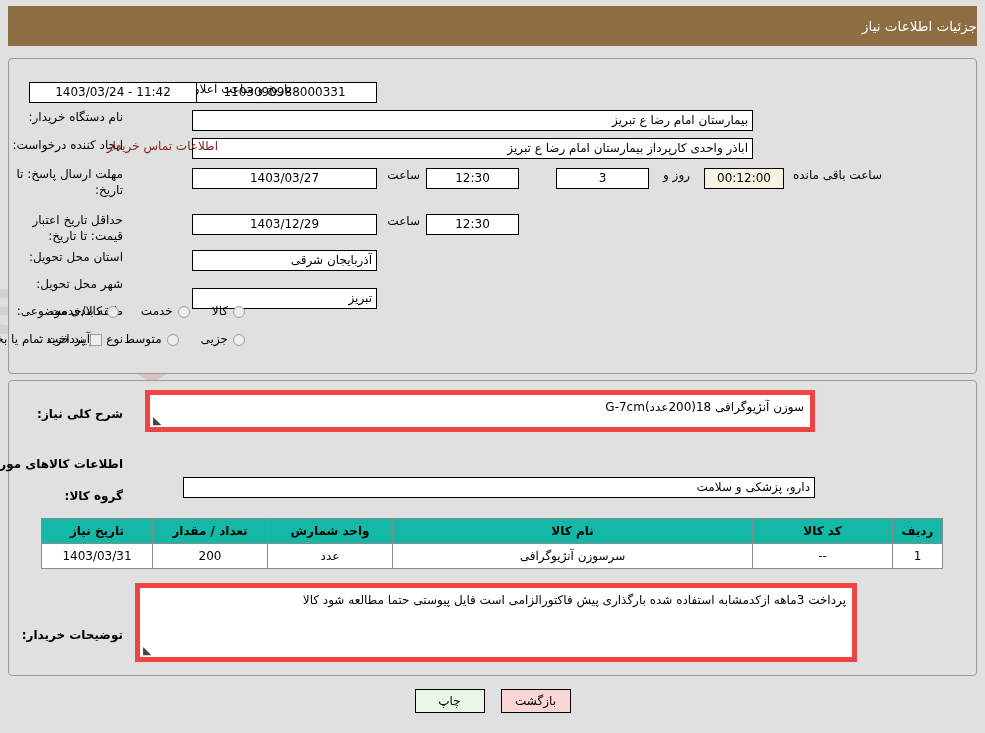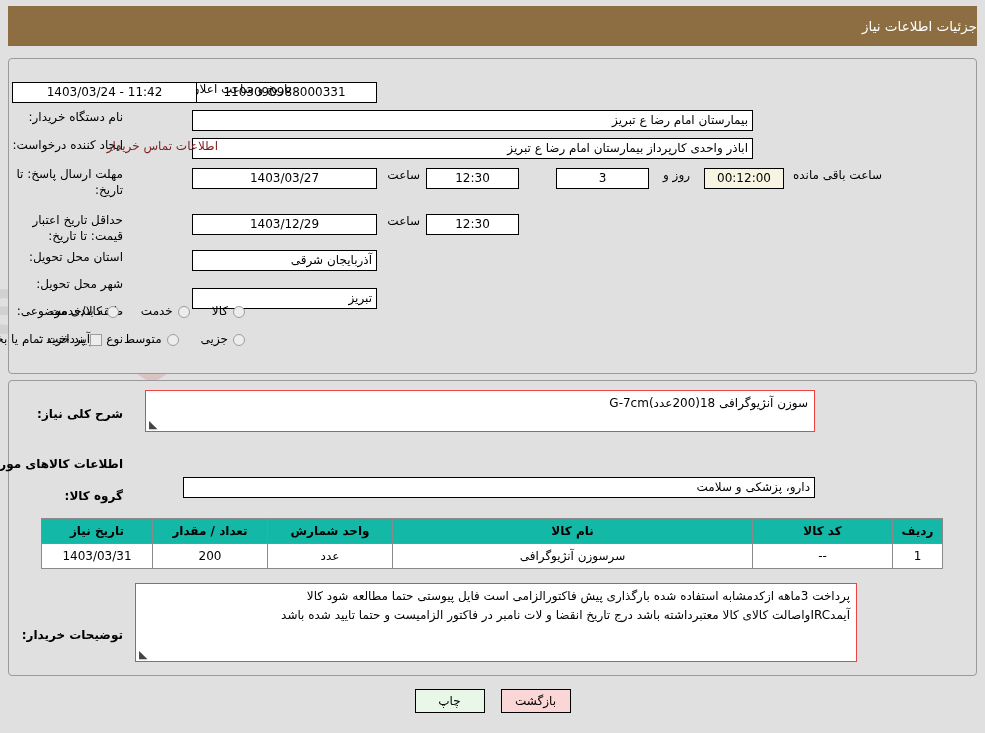--- a/index.html
+++ b/index.html
@@ -123,21 +123,21 @@
   .opt {
     display: inline-flex;
     align-items: flex-end;
     gap: 5px;
     font-size: 12px;
     margin-left: 22px;
   }
 
   
   .ta {
-    border: 1px solid #ef4444;
+    border: 5px solid #ef4444;
     background: #ffffff;
     box-sizing: border-box;
     font-size: 12px;
     font-family: "DejaVu Sans", "Liberation Sans", sans-serif;
     color: #000;
     padding: 3px 6px 4px 6px;
     text-align: right;
     position: relative;
     overflow: hidden;
     line-height: 19px;
@@ -236,21 +236,21 @@
   <span class="lbl">شماره نیاز:</span>
 </div>
 <div class="frow" style="right:608px; top:82px;">
   <span class="box" style="width:185px;">1103090988000331</span>
 </div>
 
 <div class="frow" style="right:694px; top:82px;">
   <span class="lbl">تاریخ و ساعت اعلان عمومی:</span>
 </div>
 <div class="frow" style="right:788px; top:82px;">
-  <span class="box" style="width:185px;">11:42 - 1403/03/24</span>
+  <span class="box" style="width:168px;">11:42 - 1403/03/24</span>
 </div>
 
 <div class="frow" style="right:862px; top:110px;">
   <span class="lbl">نام دستگاه خریدار:</span>
 </div>
 <div class="frow" style="right:232px; top:110px;">
   <span class="box rtl-start" style="width:561px;">بیمارستان امام رضا  ع  تبریز</span>
 </div>
 
 <div class="frow" style="right:862px; top:138px;">
@@ -403,20 +403,19 @@
       </tr>
     </tbody>
   </table>
 </div>
 
 <div class="frow" style="right:862px; top:617px;">
   <span class="lbl lbl-bold">توضیحات خریدار:</span>
 </div>
 <div class="ta" style="position:absolute; right:128px; top:583px; width:722px; height:79px; z-index:3;">
   <div>پرداخت 3ماهه ازکدمشابه استفاده شده بارگذاری پیش فاکتورالزامی است فایل پیوستی حتما مطالعه شود کالا</div>
-  <div>آیمدIRCواصالت کالای کالا معتبرداشته باشد درج تاریخ انقضا و لات نامبر در فاکتور الزامیست و حتما  تایید شده باشد</div>
   <span class="grip">◢</span>
 </div>
 
 <div class="btns">
   <div class="btn btn-back">بازگشت</div>
   <div class="btn btn-print">چاپ</div>
 </div>
 
 </body></html>

